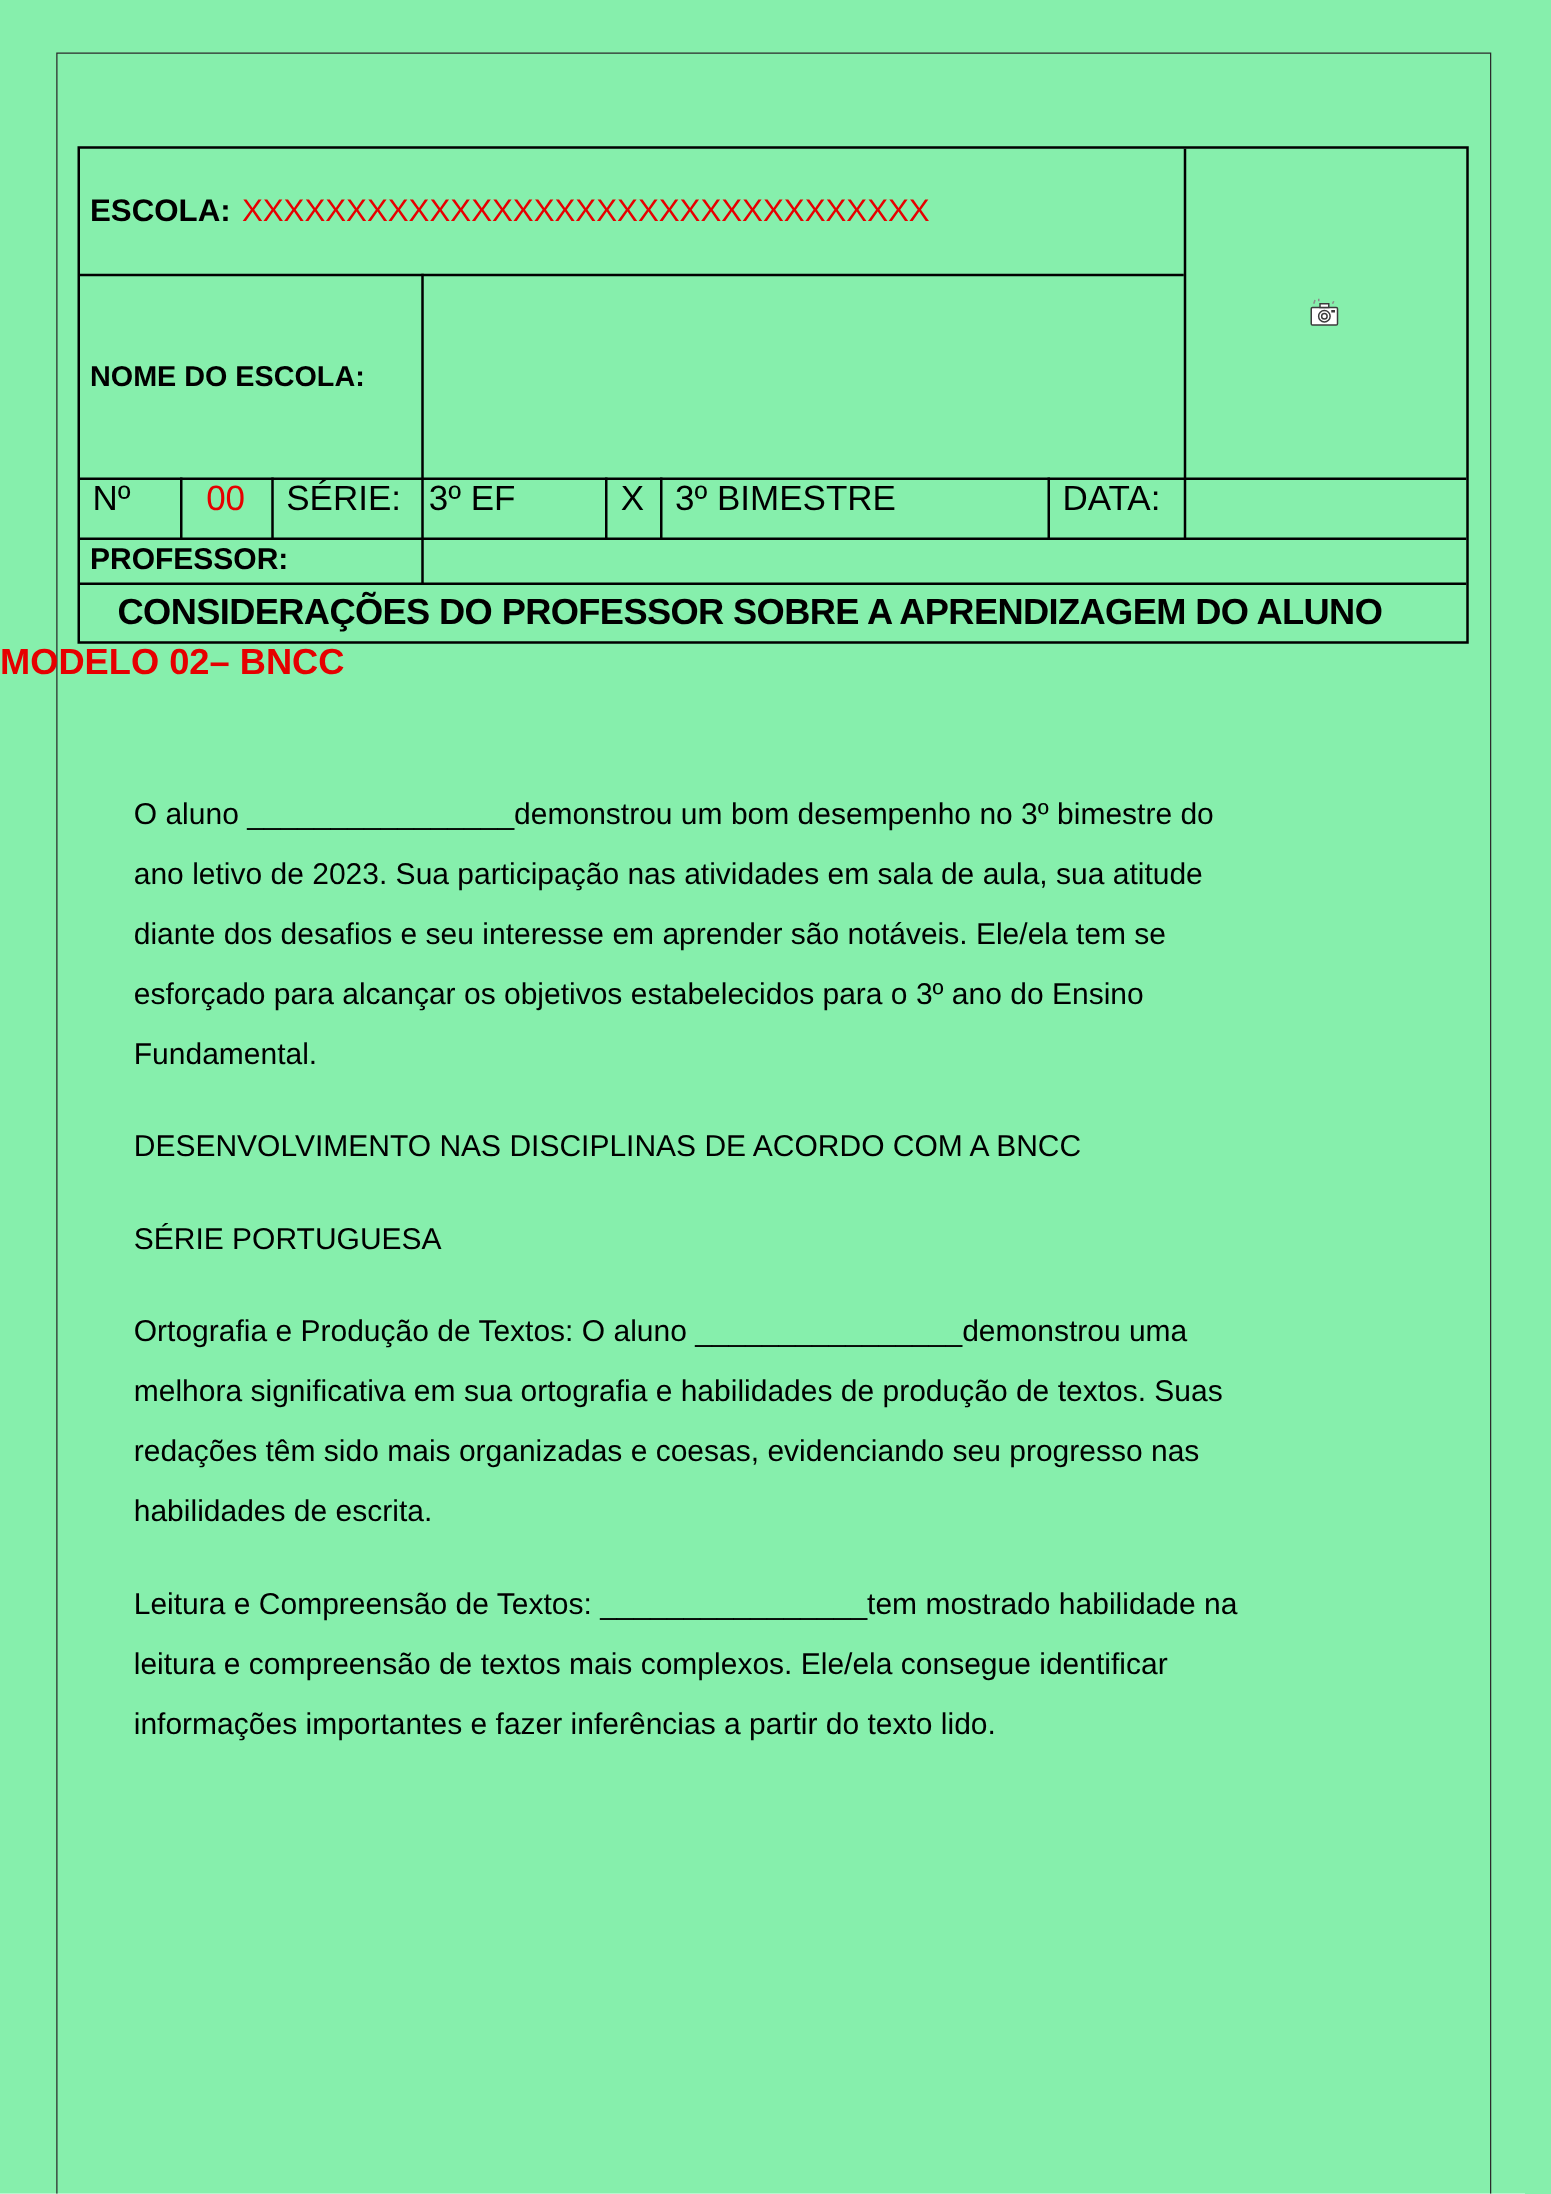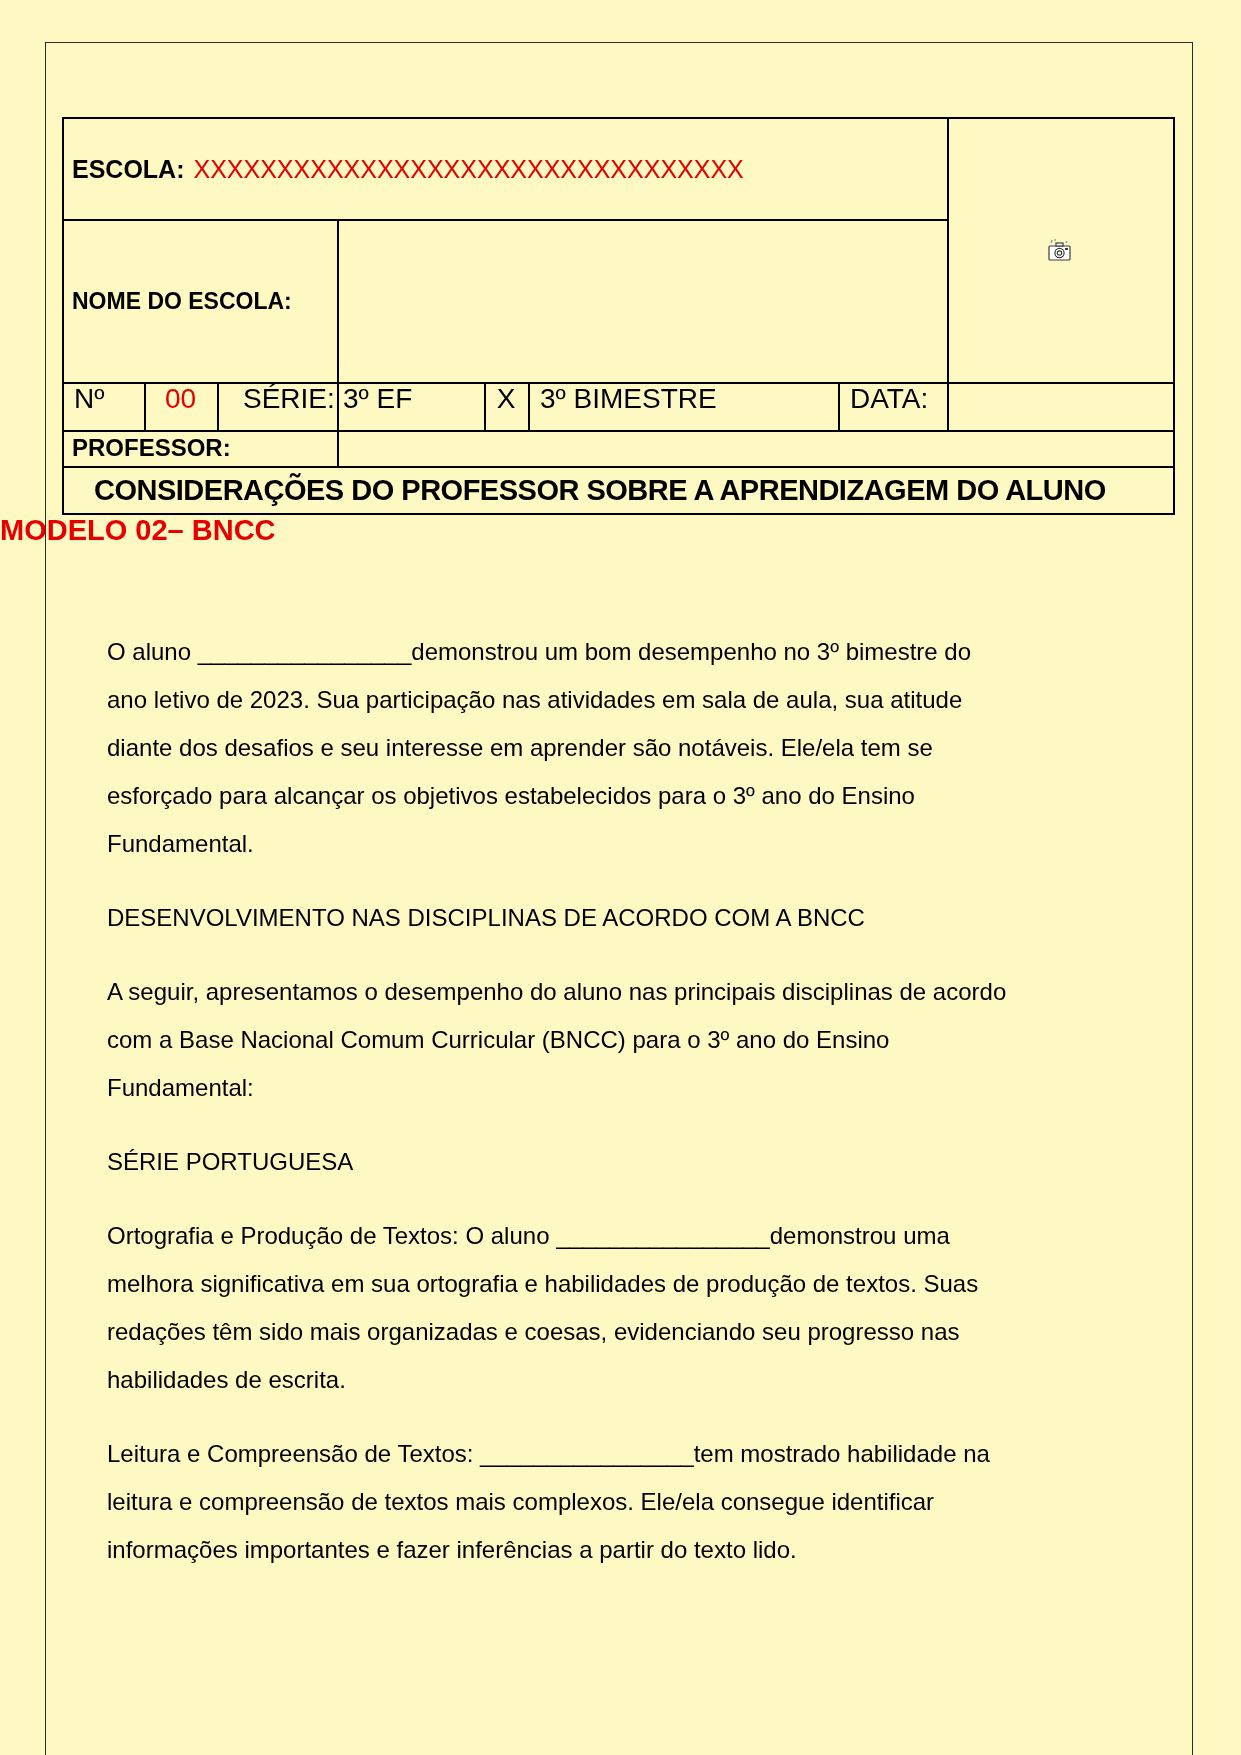--- a/index.html
+++ b/index.html
@@ -1,18 +1,18 @@
 <!DOCTYPE html>
 <html><head>
 <meta charset="utf-8">
 <style>
   * { margin:0; padding:0; box-sizing:border-box; }
   html,body { background:#ffffff; }
   body { font-family:"Liberation Sans", sans-serif; color:#000; }
-  .canvas { position:relative; width:1241px; height:1755px; background:#fef9c3; overflow:hidden; }
+  .canvas { position:relative; width:1241px; height:1755px; background:#86efac; overflow:hidden; }
 
   
   .frame { position:absolute; left:45px; top:42px; width:1148px; height:1760px;
            border:1px solid #2b2b2b; }
 
   
   .htable { position:absolute; left:62px; top:117px; width:1113px; height:398px;
             border:2px solid #000; }
   .hl, .vl { position:absolute; background:#000; }
   .hl { height:2px; }
@@ -23,21 +23,21 @@
 
   .escola-row { left:8px; top:0; width:870px; height:100px; font-size:25px; font-weight:bold; gap:9px; }
   .escola-x { font-weight:normal; letter-spacing:0; }
   .logo-cell { left:883px; top:0; width:226px; height:263px; justify-content:center; }
   .nome-row { left:8px; top:100px; width:262px; height:165px; font-size:23px; font-weight:bold; }
   .nome-field { left:275px; top:102px; width:606px; height:161px; }
 
   .r3 { top:257px; height:46px; font-size:28px; }
   .c-n      { left:0;    width:78px;  padding-left:10px; }
   .c-00     { left:82px; width:69px;  justify-content:center; }
-  .c-serie  { left:155px;width:116px; padding-left:24px; }
+  .c-serie  { left:155px;width:116px; padding-left:10px; }
   .c-ef     { left:275px;width:143px; padding-left:4px; }
   .c-x      { left:422px;width:40px;  justify-content:center; }
   .c-bim    { left:466px;width:306px; padding-left:10px; }
   .c-data   { left:776px;width:105px; padding-left:10px; }
   .c-dval   { left:885px;width:224px; padding-left:6px; letter-spacing:3px; font-weight:bold; }
 
   .prof-row   { left:8px; top:311px; width:262px; height:36px; font-size:24px; font-weight:bold; }
   .prof-field { left:275px; top:313px; width:834px; height:34px; }
   .consid-row { left:6px; top:349px; width:1100px; height:45px; font-size:29px; font-weight:bold; letter-spacing:-0.5px;margin-left:24px; }
 
@@ -109,19 +109,18 @@
     <div class="cell prof-field"></div>
 
     <div class="cell consid-row">CONSIDERAÇÕES DO PROFESSOR SOBRE A APRENDIZAGEM DO ALUNO</div>
   </div>
 
   <div class="modelo">MODELO 02– BNCC</div>
 
   <div class="doc-body">
     <p>O aluno ________________demonstrou um bom desempenho no 3º bimestre do ano letivo de 2023. Sua participação nas atividades em sala de aula, sua atitude diante dos desafios e seu interesse em aprender são notáveis. Ele/ela tem se esforçado para alcançar os objetivos estabelecidos para o 3º ano do Ensino Fundamental.</p>
     <p>DESENVOLVIMENTO NAS DISCIPLINAS DE ACORDO COM A BNCC</p>
-    <p>A seguir, apresentamos o desempenho do aluno nas principais disciplinas de acordo com a Base Nacional Comum Curricular (BNCC) para o 3º ano do Ensino Fundamental:</p>
     <p>SÉRIE PORTUGUESA</p>
     <p>Ortografia e Produção de Textos: O aluno ________________demonstrou uma melhora significativa em sua ortografia e habilidades de produção de textos. Suas redações têm sido mais organizadas e coesas, evidenciando seu progresso nas habilidades de escrita.</p>
     <p>Leitura e Compreensão de Textos: ________________tem mostrado habilidade na leitura e compreensão de textos mais complexos. Ele/ela consegue identificar informações importantes e fazer inferências a partir do texto lido.</p>
   </div>
 
 </div>
 
 </body></html>

